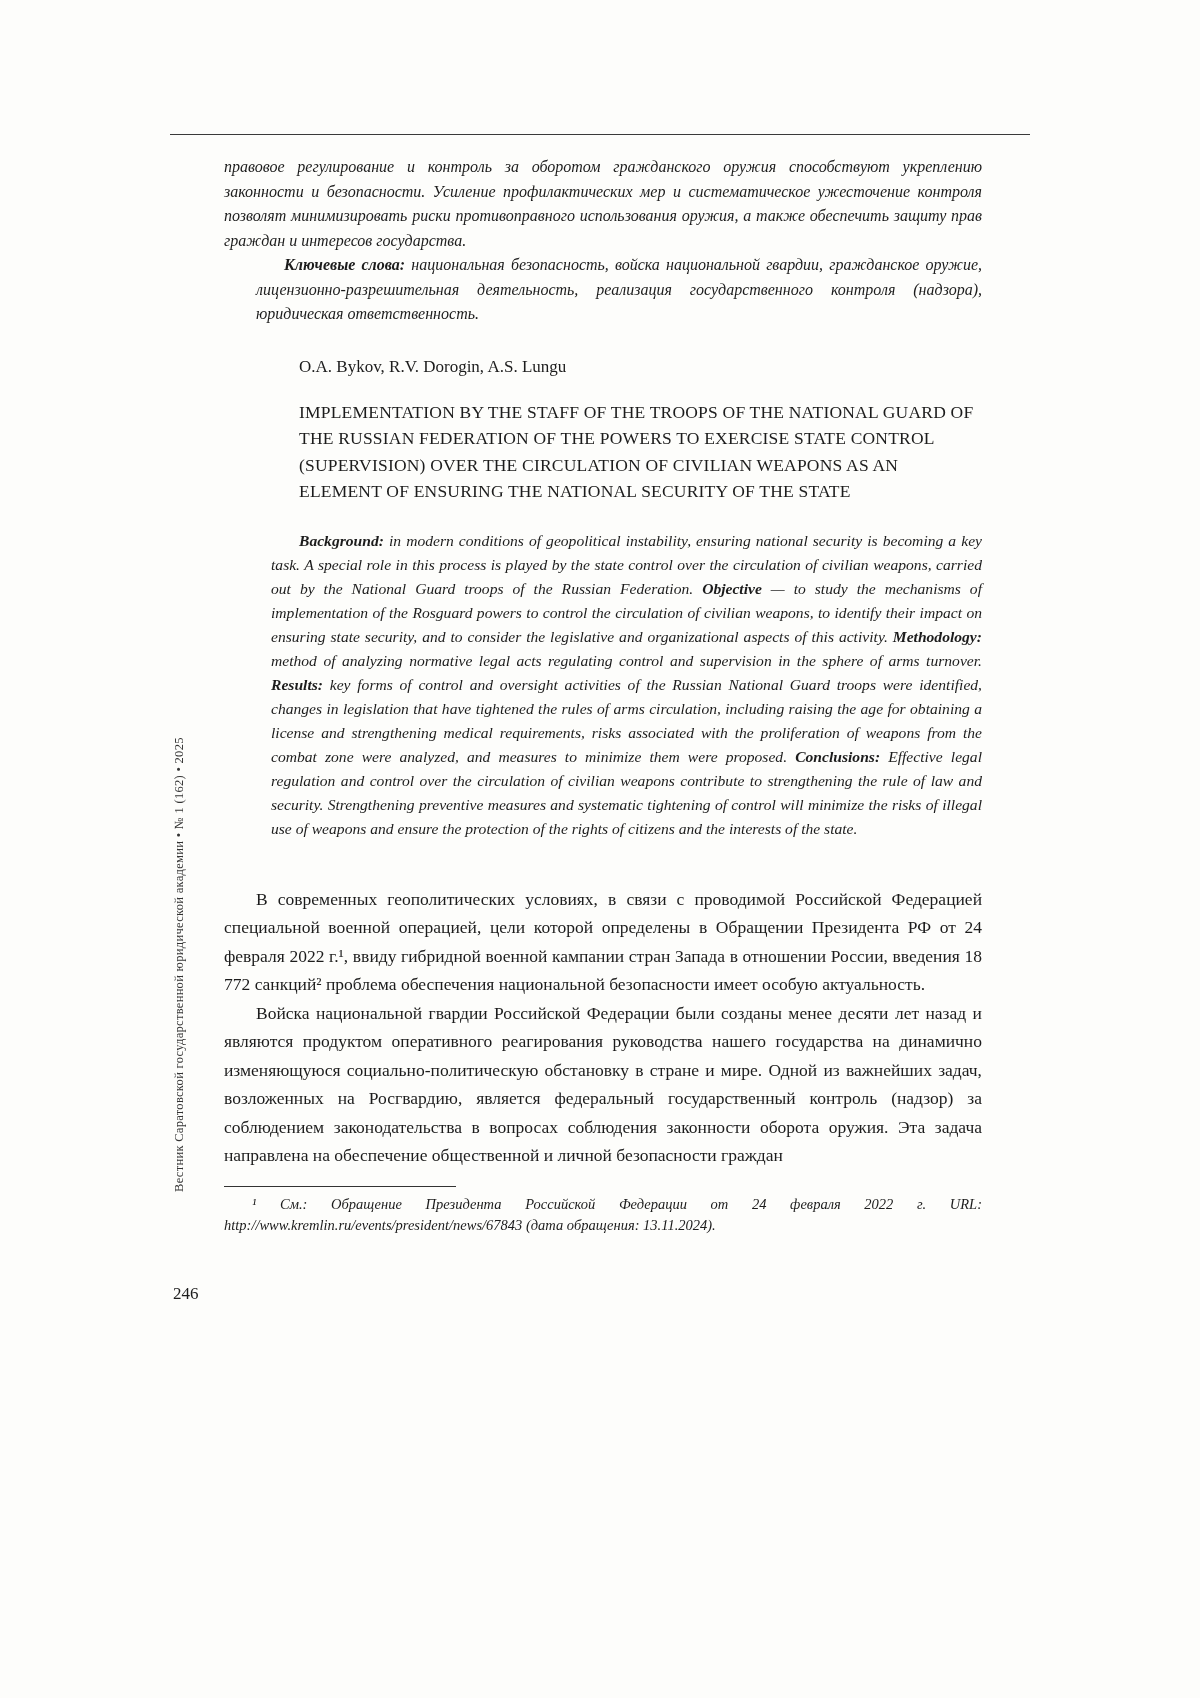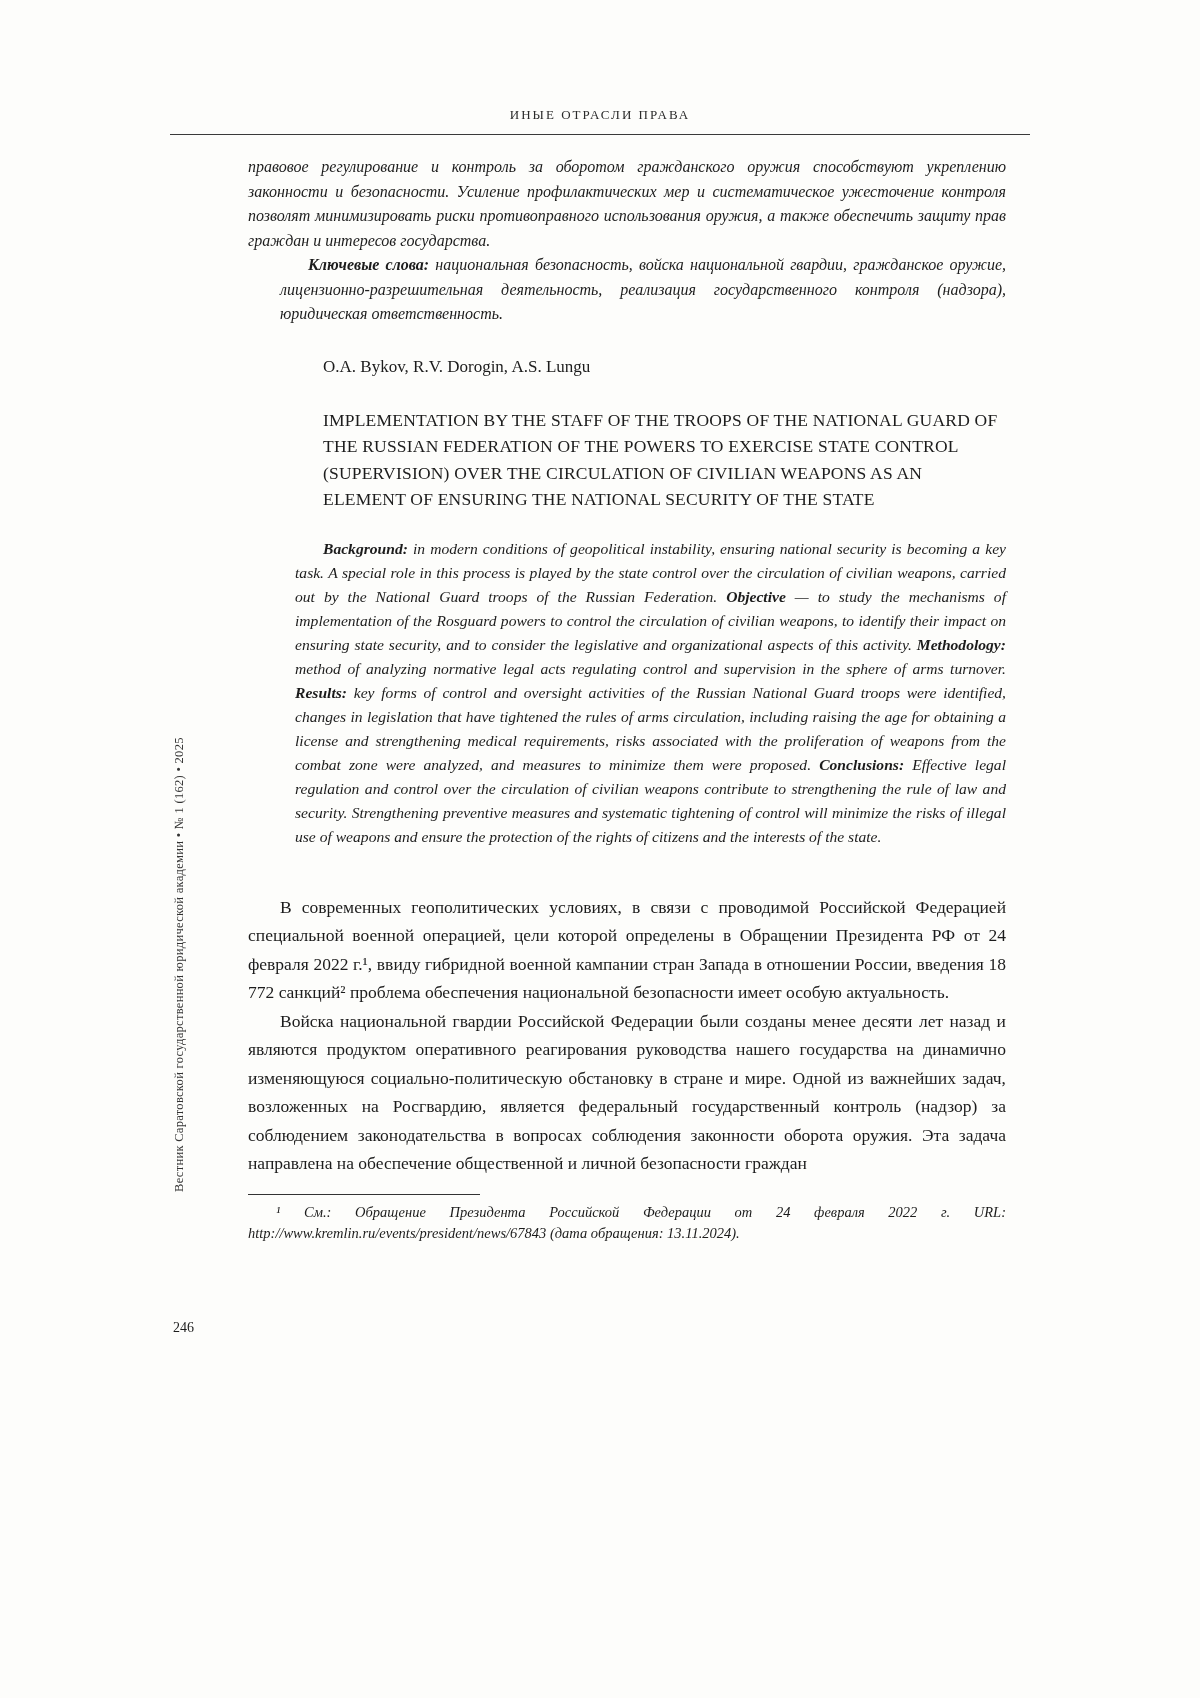--- a/index.html
+++ b/index.html
@@ -25,41 +25,41 @@
   .header-rule {
     position: absolute;
     top: 134px;
     left: 170px;
     width: 860px;
     height: 0;
     border-top: 1.2px solid #3a3a3a;
   }
   .content {
     position: absolute;
-    left: 248px;
+    left: 224px;
     top: 155px;
     width: 758px;
   }
   p { margin: 0; }
   .abstract-ru {
     font-style: italic;
     font-size: 16px;
     line-height: 24.5px;
     text-align: justify;
   }
   .keywords-ru { text-indent: 28px; margin-left: 32px; }
   .b { font-weight: bold; }
   .authors {
     margin-top: 30px;
     margin-left: 75px;
     font-weight: normal;
     font-size: 17px;
   }
   .article-title {
-    margin-top: 30px;
+    margin-top: 22px;
     margin-left: 75px;
     font-size: 17.5px;
     line-height: 26.5px;
     letter-spacing: 0.2px;
     text-align: left;
   }
   .abstract-en {
     margin-top: 24px;
     font-style: italic;
     font-size: 15.6px;
@@ -104,31 +104,30 @@
     transform: rotate(-90deg);
     transform-origin: 0 0;
     white-space: nowrap;
     font-size: 12.5px;
     color: #333;
     letter-spacing: 0.3px;
   }
   .page-number {
     position: absolute;
     left: 173px;
-    top: 1320px;
-    font-size: 14px;
+    top: 1284px;
+    font-size: 17px;
     color: #1c1c1c;
   }
 </style>
 </head>
 <body>
 
 <div class="page">
 
-  <div class="running-header">ИНЫЕ ОТРАСЛИ ПРАВА</div>
   <div class="header-rule"></div>
 
   <div class="sidebar-text">Вестник Саратовской государственной юридической академии • № 1 (162) • 2025</div>
 
   <div class="content">
 
     <div class="abstract-ru">
       <p>правовое регулирование и контроль за оборотом гражданского оружия способствуют укреплению законности и безопасности. Усиление профилактических мер и систематическое ужесточение контроля позволят минимизировать риски противоправного использования оружия, а также обеспечить защиту прав граждан и интересов государства.</p>
       <p class="keywords-ru"><span class="b">Ключевые слова:</span><span> национальная безопасность, войска национальной гвардии, гражданское оружие, лицензионно-разрешительная деятельность, реализация государственного контроля (надзора), юридическая ответственность.</span></p>
     </div>

